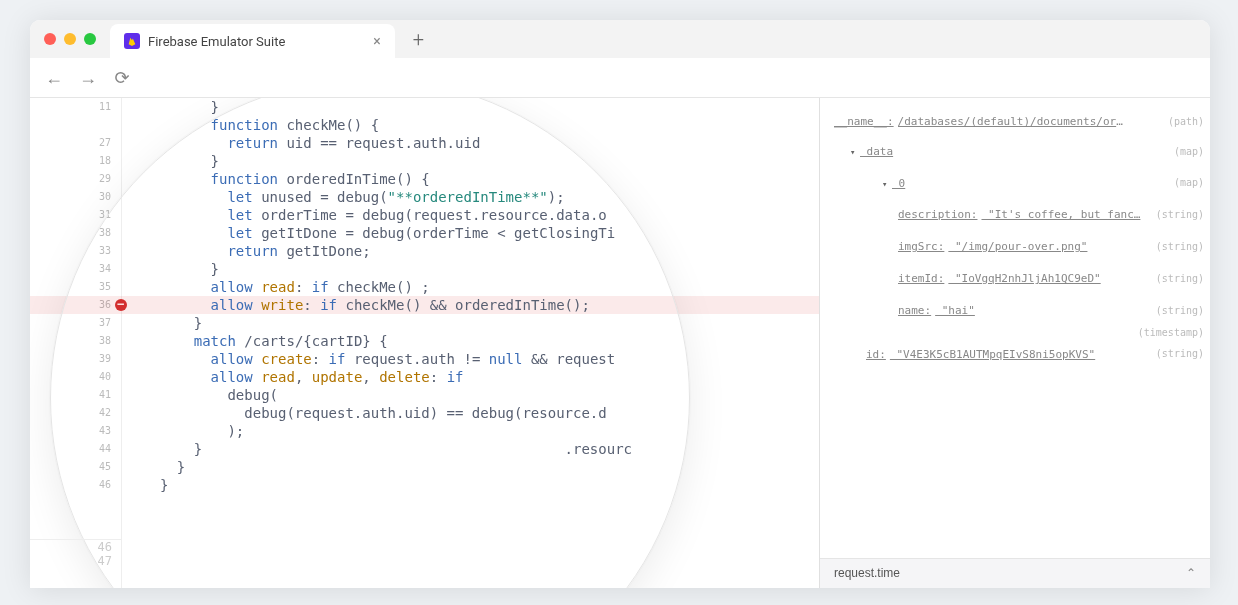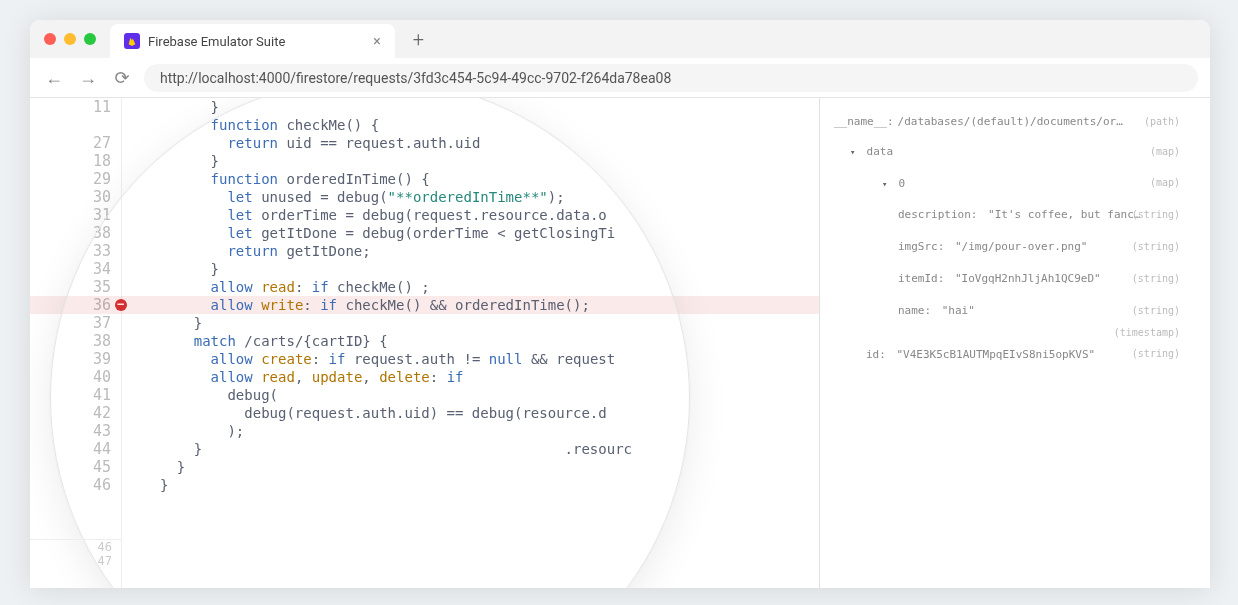--- a/index.html
+++ b/index.html
@@ -99,21 +99,21 @@
   border-right: 1px solid #e0e0e0;
 }
 .gutter {
   position: absolute;
   left: 0;
   top: 0;
   width: 92px;
   height: 100%;
   border-right: 1px solid #eee;
   font-family: "SF Mono", Menlo, Consolas, monospace;
-  font-size: 15px;
+  font-size: 10px;
   color: #bbb;
   text-align: right;
   padding-right: 10px;
   line-height: 18px;
 }
 .gutter-line {
   height: 18px;
   position: relative;
 }
 .error-dot {
@@ -166,23 +166,24 @@
   top: -20px;
   pointer-events: none;
 }
 .inspector {
   width: 390px;
   background: #fff;
   font-family: "SF Mono", Menlo, Consolas, monospace;
   font-size: 11px;
   color: #888;
   line-height: 1.8;
-  padding: 14px 26px 0 14px;
+  padding: 14px 2px 0 14px;
   position: relative;
   overflow: hidden;
+  text-decoration: underline;
 }
 .insp-row {
   display: flex;
   align-items: center;
   position: relative;
 }
 .insp-row .label { color: #888; }
 .insp-row .value { color: #888; margin-left: 4px; overflow: hidden; text-overflow: ellipsis; white-space: nowrap; }
 .insp-type {
   position: absolute;
@@ -247,23 +248,20 @@
       </span>
       <span class="title">Firebase Emulator Suite</span>
       <span class="close-x">×</span>
     </div>
     <span class="new-tab">+</span>
   </div>
   <div class="toolbar">
     <span class="nav-arrow">←</span>
     <span class="nav-arrow">→</span>
     <span class="refresh-icon">⟳</span>
-    <div class="addr-bar">
-      <span>http://localhost:4000/firestore/requests/3fd3c454-5c94-49cc-9702-f264da78ea08</span>
-    </div>
   </div>
   <div class="content">
     <div class="code-pane">
       <div id="gutter" class="gutter">
           <div class="gutter-line">11</div>
           <div class="gutter-line"></div>
           <div class="gutter-line">27</div>
           <div class="gutter-line">18</div>
           <div class="gutter-line">29</div>
           <div class="gutter-line">30</div>
@@ -326,15 +324,19 @@
             <span class="insp-type">(string)</span>
           </div>
           <div class="insp-row indent-3" style="margin-bottom: 12px;">
             <span class="insp-type">(timestamp)</span>
           </div>
           <div class="insp-row indent-2" style="margin-bottom: 12px;">
             <span><span class="label"> id:</span><span class="value"> "V4E3K5cB1AUTMpqEIvS8ni5opKVS"</span></span>
             <span class="insp-type">(string)</span>
           </div>
         </div>
+      <div class="section-bar">
+        <span>request.time</span>
+        <span class="chev-up">⌃</span>
+      </div>
     </div>
   </div>
 </div>
 
 </body></html>

